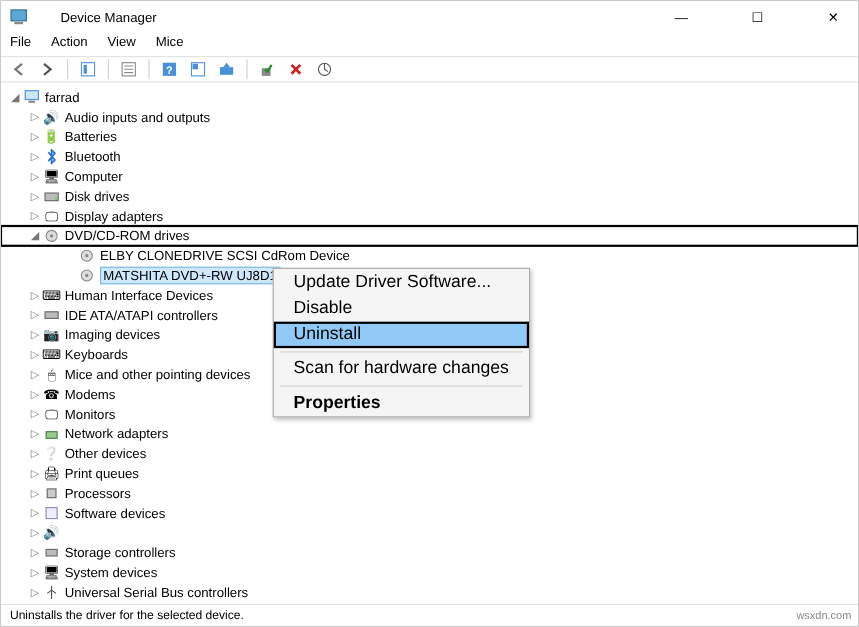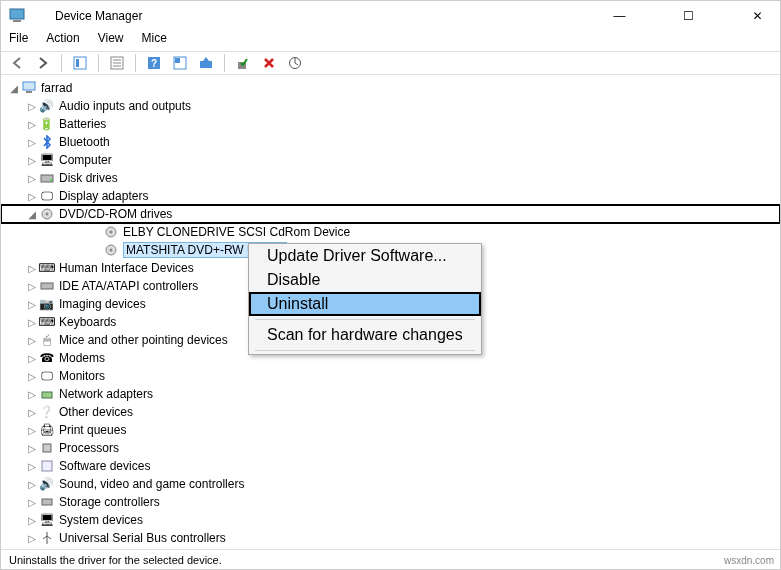--- a/index.html
+++ b/index.html
@@ -22,21 +22,21 @@
     .toolbar .tsep { width:1px; height:18px; background:#ccc; margin:0 2px; }
 
     
     .tree-wrap { position: relative; height: calc(100% - 30px - 20px - 24px - 20px); overflow-y: scroll; overflow-x: hidden; }
     .tree { padding: 4px 0; font-size: 12px; }
     .row { display:flex; align-items:center; height:18px; white-space: nowrap; }
     .row .arrow { width:14px; text-align:center; color:#777; font-size:10px; user-select:none; }
     .row .icon { width:16px; height:16px; margin-right:4px; display:flex; align-items:center; justify-content:center; font-size:12px; }
     .row.level-0 { padding-left: 6px; }
     .row.level-1 { padding-left: 24px; }
-    .row.level-2 { padding-left: 88px; }
+    .row.level-2 { padding-left: 56px; }
     .row.selected .lbl { background:#cde8ff; border:1px solid #7ab8e0; padding: 0 2px; }
     .row.hilite { outline: 2px solid #000; outline-offset: -1px; }
 
     
     .ctxmenu { position:absolute; background:#f5f5f5; border:1px solid #aaa; box-shadow:2px 2px 4px rgba(0,0,0,0.25); font-size:16px; min-width:215px; }
     .ctxmenu .item { height:24px; display:flex; align-items:center; padding: 0 18px; }
     .ctxmenu .item.hl { background:#90c8f6; }
     .ctxmenu .item.bold { font-weight: bold; }
     .ctxmenu .item.boxed { outline:2px solid #000; outline-offset:-2px; }
     .ctxmenu .sep { height:1px; background:#d0d0d0; margin:3px 6px; }
@@ -300,21 +300,20 @@
         <span class="icon">
           <svg width="14" height="14">
             <rect x="2" y="2" width="10" height="10" fill="#eef" stroke="#88a"></rect>
           </svg>
         </span>
         <span class="lbl">Software devices</span>
       </div>
     <div class="row level-1">
         <span class="arrow">▷</span>
         <span class="icon">🔊</span>
-        <span class="lbl">Sound, video and game controllers</span>
       </div>
     <div class="row level-1">
         <span class="arrow">▷</span>
         <span class="icon">
           <svg width="14" height="14">
             <rect x="2" y="4" width="10" height="6" fill="#bbb" stroke="#666"></rect>
           </svg>
         </span>
         <span class="lbl">Storage controllers</span>
       </div>
@@ -343,19 +342,22 @@
         <span>Disable</span>
       </div>
     <div class="item hl boxed">
         <span>Uninstall</span>
       </div>
     <div class="sep"></div>
     <div class="item">
         <span>Scan for hardware changes</span>
       </div>
     <div class="sep"></div>
+    <div class="item bold">
+        <span>Properties</span>
+      </div>
   </div>
 </div>
 
 <div class="statusbar">
   <span>Uninstalls the driver for the selected device.</span>
 </div>
 <div class="footer-right">wsxdn.com</div>
 
 </body></html>

